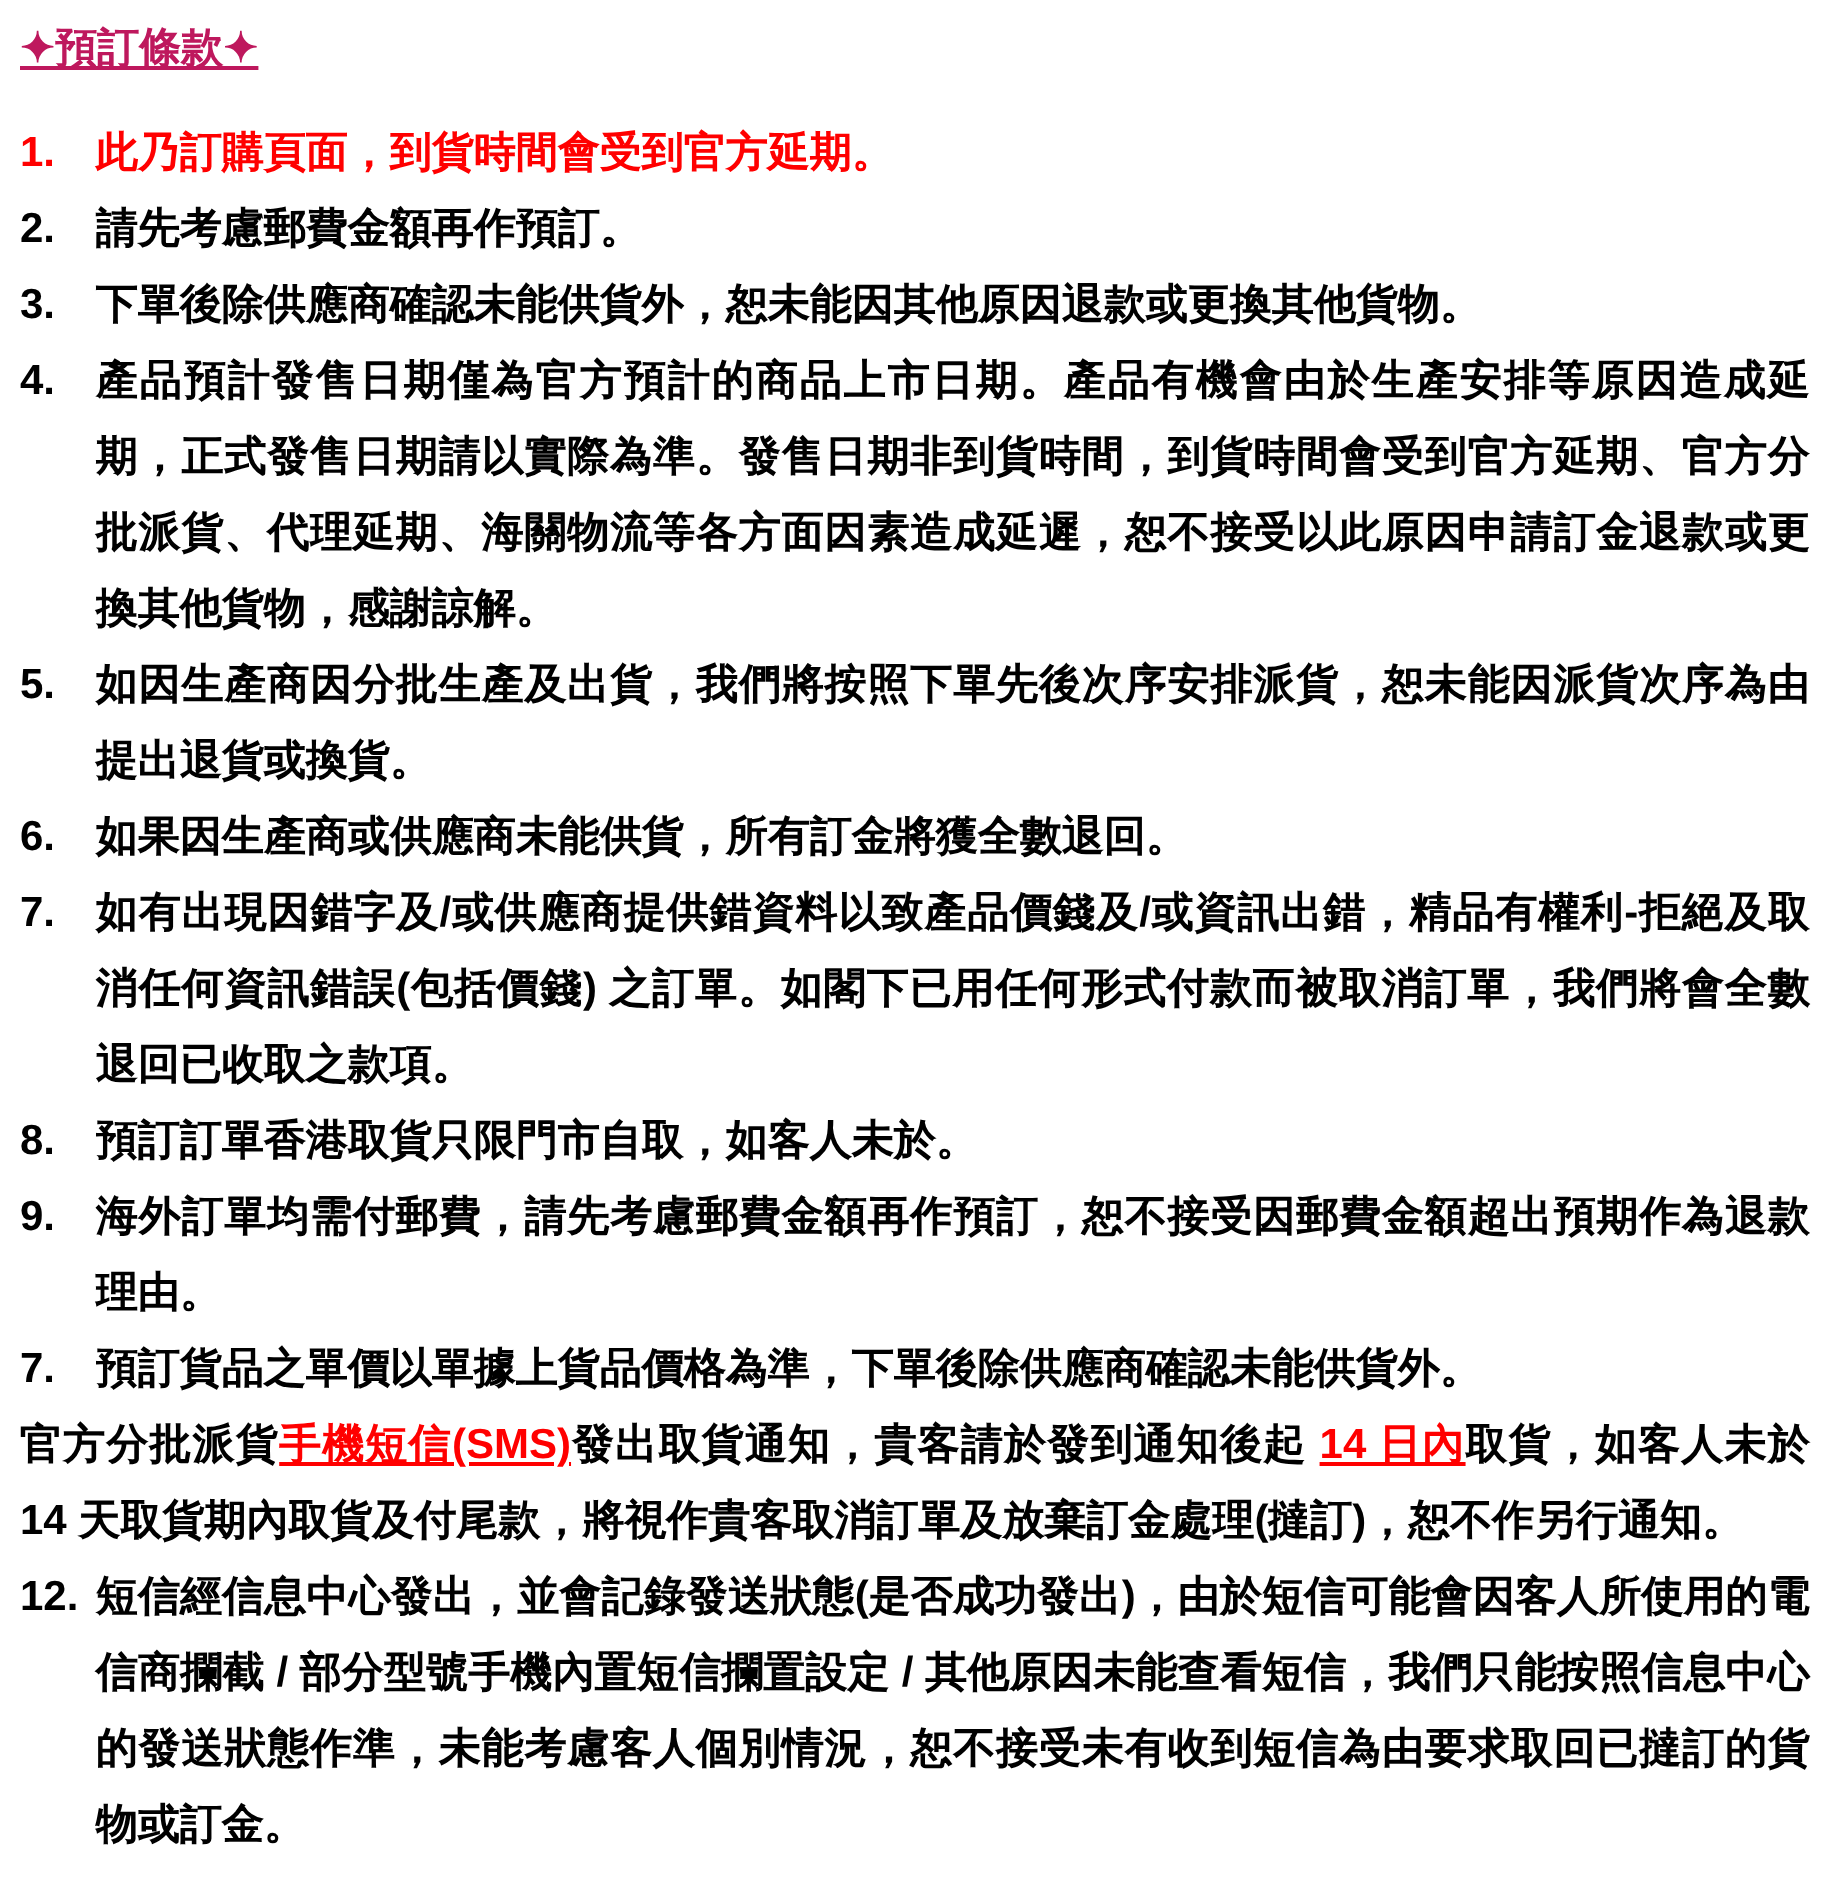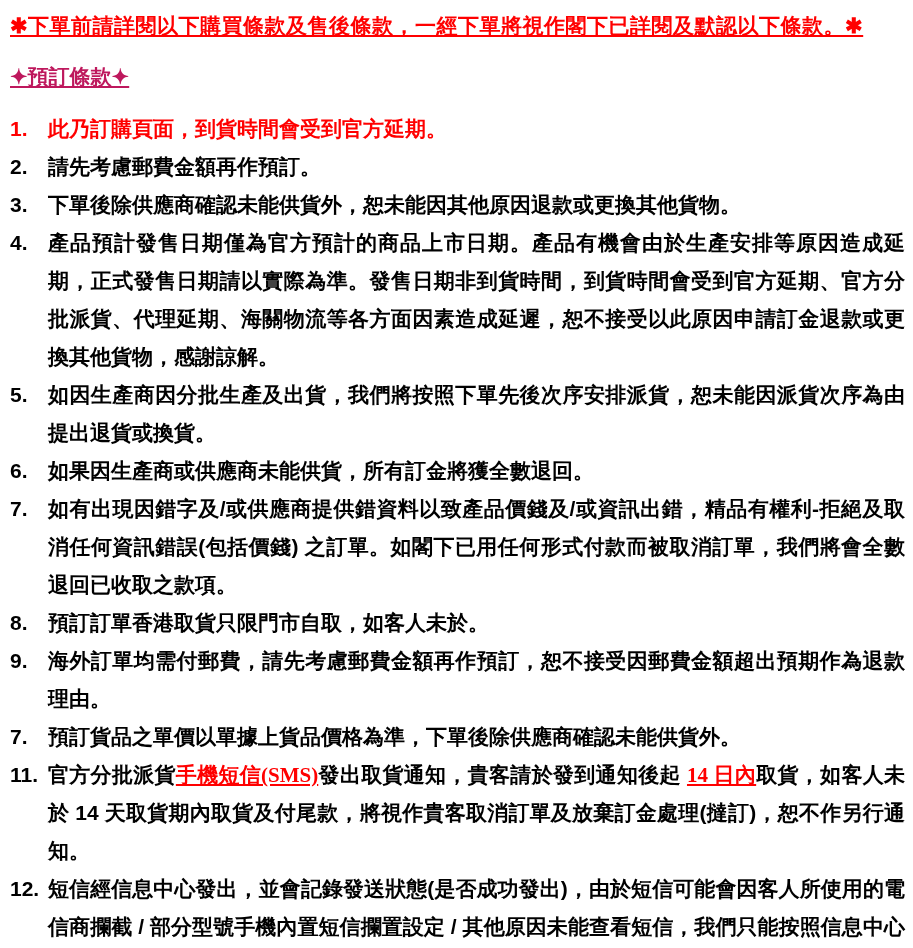--- a/index.html
+++ b/index.html
@@ -45,29 +45,27 @@
     flex-shrink: 0;
   }
   .txt {
     flex: 1;
     text-align: justify;
   }
   .red { color: #ff0000; }
   .red-underline {
     color: #ff0000;
     text-decoration: underline;
-    font-family: Liberation Serif, serif;
   }
 </style>
 </head>
 <body>
 
 <div class="page">
 
-  <p class="doc-header">✱下單前請詳閱以下購買條款及售後條款，一經下單將視作閣下已詳閱及默認以下條款。✱</p>
 
   <p class="section-title">✦預訂條款✦</p>
 
   <div class="terms-list">
 
     <div class="item">
       <span class="num red">1.</span>
       <div class="txt red">此乃訂購頁面，到貨時間會受到官方延期。</div>
     </div>
 
@@ -110,21 +108,20 @@
       <span class="num">9.</span>
       <div class="txt">海外訂單均需付郵費，請先考慮郵費金額再作預訂，恕不接受因郵費金額超出預期作為退款理由。</div>
     </div>
 
     <div class="item">
       <span class="num">7.</span>
       <div class="txt">預訂貨品之單價以單據上貨品價格為準，下單後除供應商確認未能供貨外。</div>
     </div>
 
     <div class="item">
-      <span class="num">11.</span>
       <div class="txt"><span>官方分批派貨</span><span class="red-underline">手機短信(SMS)</span><span>發出取貨通知，貴客請於發到通知後起 </span><span class="red-underline">14 日內</span><span>取貨，如客人未於 14 天取貨期內取貨及付尾款，將視作貴客取消訂單及放棄訂金處理(撻訂)，恕不作另行通知。</span></div>
     </div>
 
     <div class="item">
       <span class="num">12.</span>
       <div class="txt">短信經信息中心發出，並會記錄發送狀態(是否成功發出)，由於短信可能會因客人所使用的電信商攔截 / 部分型號手機內置短信攔置設定 / 其他原因未能查看短信，我們只能按照信息中心的發送狀態作準，未能考慮客人個別情況，恕不接受未有收到短信為由要求取回已撻訂的貨物或訂金。</div>
     </div>
 
   </div>
 

